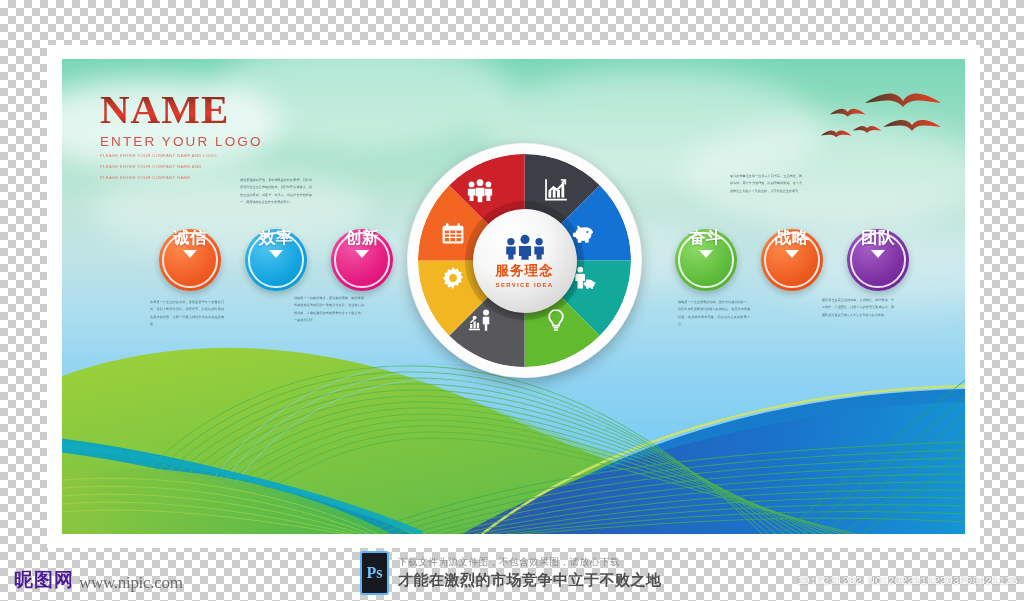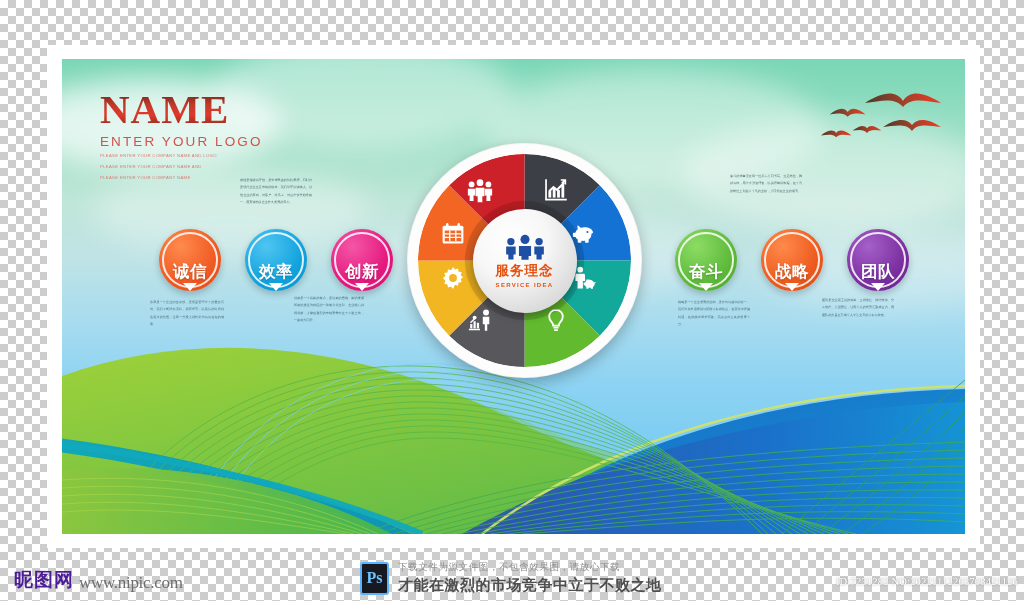--- a/index.html
+++ b/index.html
@@ -92,21 +92,21 @@
     box-shadow: 0 3px 9px rgba(0,0,0,.30);
     display: flex; flex-direction: column; align-items: center; justify-content: center;
     z-index: 3;
   }
   #hubCn { font-size: 13.5px; font-weight: bold; color: #e8500f; letter-spacing: 1px; margin-top: 2px; }
   #hubEn { font-size: 6px; font-weight: bold; color: #e8500f; letter-spacing: 1.3px; margin-top: 2px; }
 
   
   .badge {
     position: absolute; width: 62px; height: 62px; border-radius: 50%;
-    display: flex; flex-direction: column; align-items: center; justify-content: flex-end;
+    display: flex; flex-direction: column; align-items: center; justify-content: flex-start;
     color: #fff; z-index: 7;
     box-shadow: 0 3px 7px rgba(0,0,0,.22);
   }
   .badge::after {
     content: ""; position: absolute; inset: 3px; border-radius: 50%;
     border: 2px solid rgba(255,255,255,.85); pointer-events: none;
   }
   .badgeTxt {
     font-size: 16.5px; font-weight: bold; letter-spacing: .5px;
     text-shadow: 0 1px 2px rgba(0,0,0,.25); line-height: 1;
@@ -126,32 +126,32 @@
 
   
   #wmLeft { position: absolute; left: 14px; bottom: 8px; display: flex; align-items: flex-end; gap: 5px; }
   #wmLogoCn {
     font-size: 19px; font-weight: bold; color: #4c1d95; letter-spacing: 1px;
     font-family: "DejaVu Sans", sans-serif;
   }
   #wmUrl { font-size: 17px; color: #6d6d6d; font-family: "Liberation Serif", serif; letter-spacing: -.3px; }
   #wmCenter { position: absolute; left: 360px; bottom: 6px; display: flex; align-items: center; gap: 9px; }
   #psIcon {
-    width: 29px; height: 33px; border: 2px solid #59b3ff; border-radius: 3px;
+    width: 29px; height: 44px; border: 2px solid #59b3ff; border-radius: 3px;
     background: #16191f; color: #6ec3ff; font-size: 16px; font-weight: bold;
     display: flex; align-items: center; justify-content: center;
     font-family: "Liberation Serif", serif;
   }
   #wmLine1 { font-size: 9.5px; color: #8e8e8e; letter-spacing: .6px; }
   #wmLine2 { font-size: 15px; color: #4f4f4f; font-weight: bold; letter-spacing: .5px; margin-top: 2px; }
   #wmId {
     position: absolute; right: 6px; bottom: 14px;
     font-size: 10.5px; color: #ffffff; letter-spacing: .2px;
     text-shadow: 0 0 2px rgba(120,120,120,.9);
-    font-family: Liberation Serif, serif;
+    font-family: Liberation Mono, monospace;
     padding-left: 32px;
   }
 </style>
 </head>
 <body>
 
 <div id="mat">
   <div id="art">
 
     <div class="cloud" style="left:-40px;top:20px;width:260px;height:90px;"></div>

